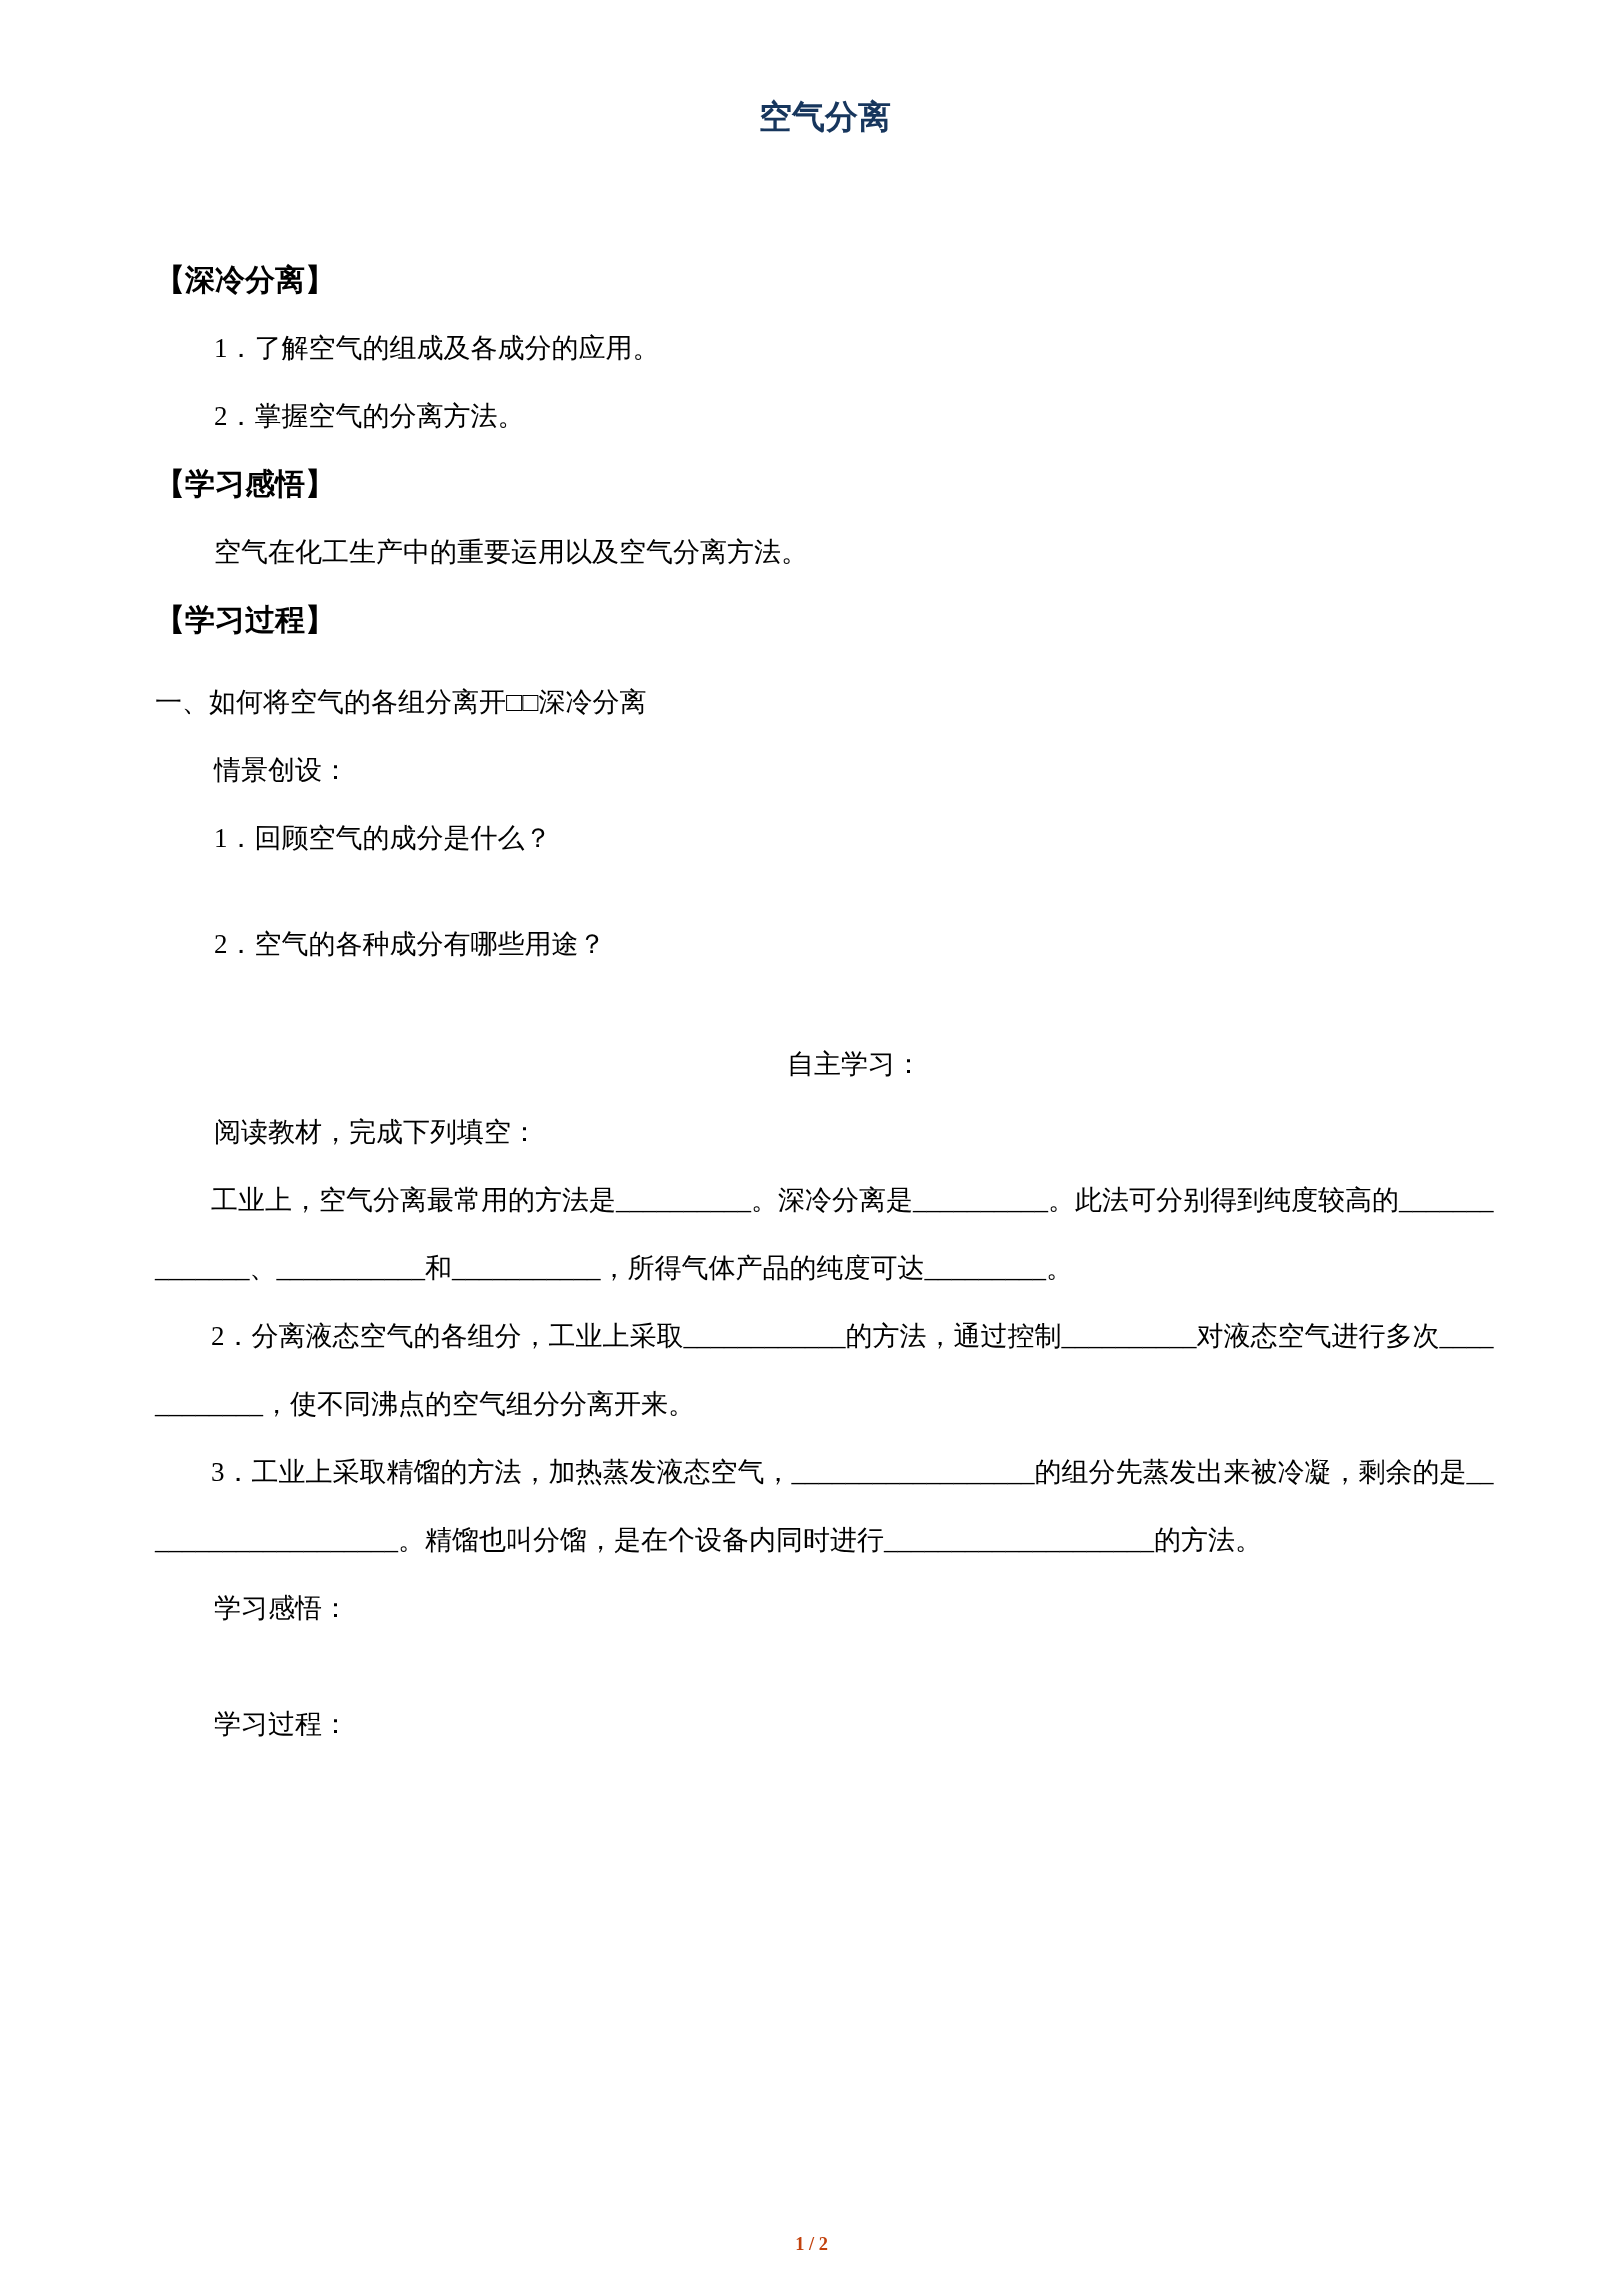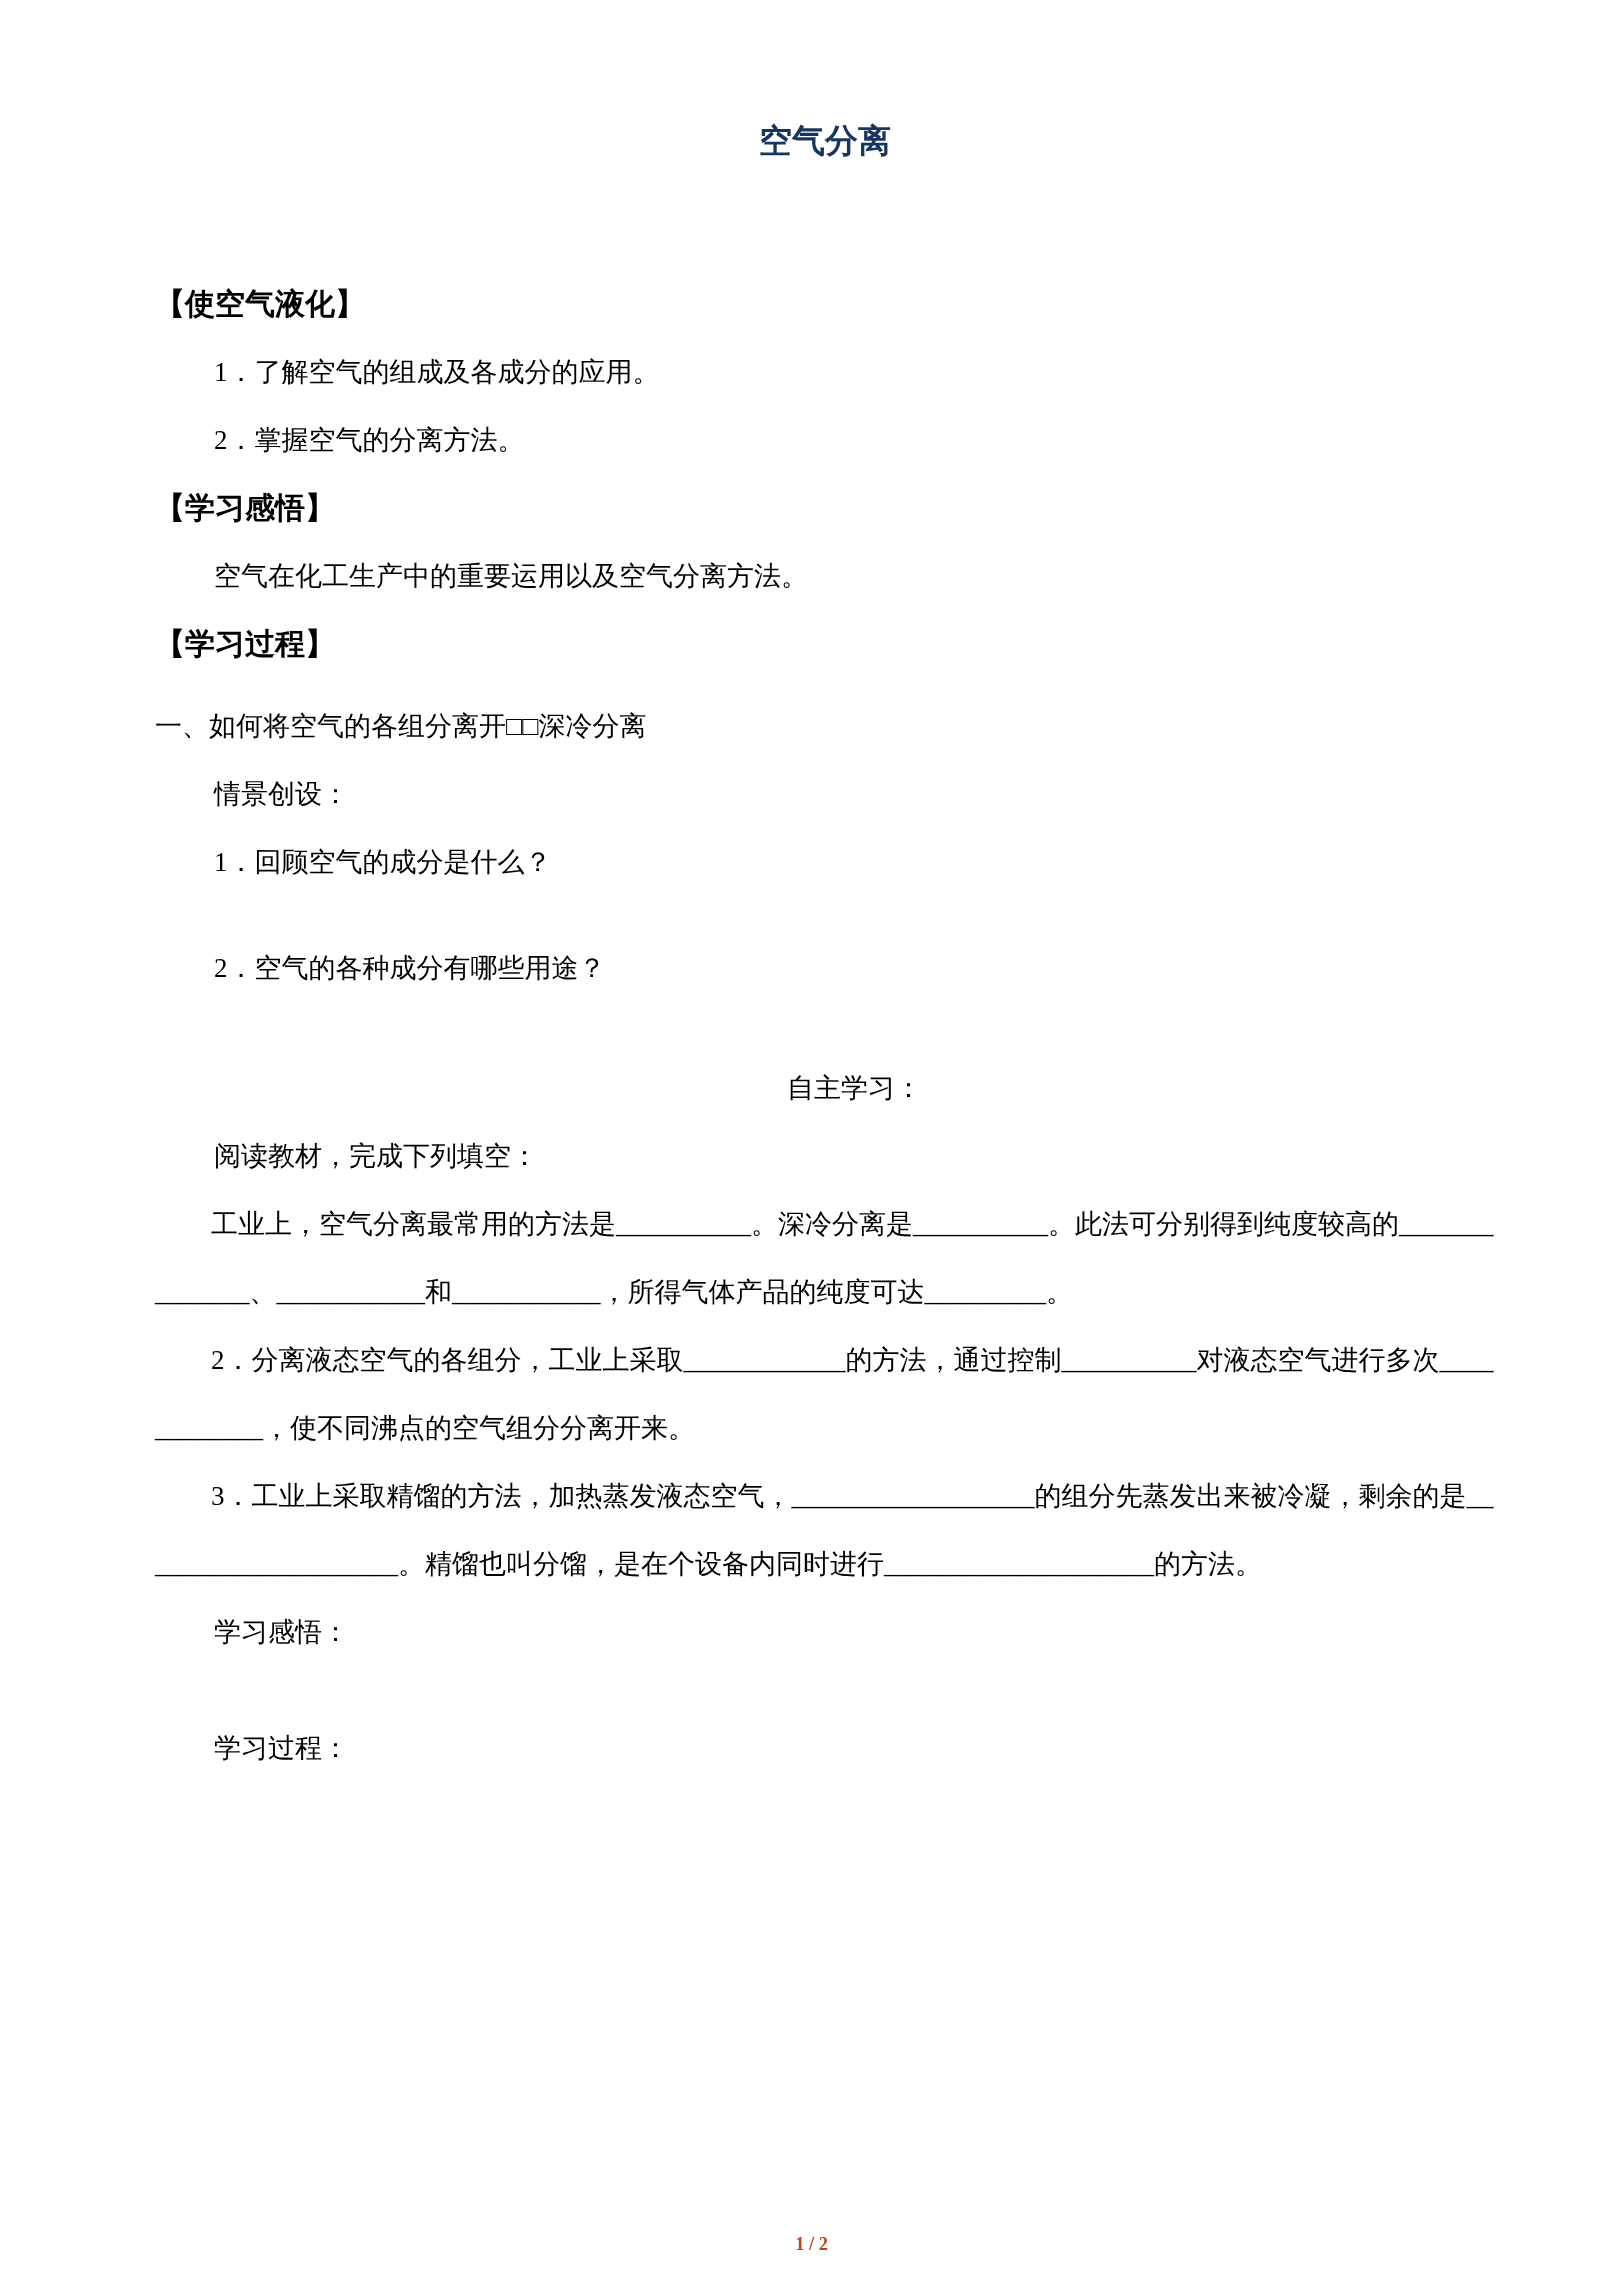--- a/index.html
+++ b/index.html
@@ -6,21 +6,21 @@
     margin: 0;
     padding: 0;
     background: #ffffff;
   }
   .page {
     position: relative;
     width: 1623px;
     height: 2295px;
     background: #ffffff;
     box-sizing: border-box;
-    padding: 107px 128px 0 155px;
+    padding: 83px 128px 0 155px;
     font-family: "Liberation Serif", "DejaVu Serif", serif;
     color: #000000;
     overflow: hidden;
   }
   .doc-title {
     margin: 0 0 95px 0;
     font-size: 33px;
     line-height: 68px;
     font-weight: bold;
     text-align: center;
@@ -60,21 +60,21 @@
     color: #c2410c;
   }
 </style>
 </head>
 <body>
 
 <div class="page">
 
   <h1 class="doc-title">空气分离</h1>
 
-  <p class="line heading">【使空气液化】</p>
+  <p class="line heading">【深冷分离】</p>
   <p class="line indent">1．了解空气的组成及各成分的应用。</p>
   <p class="line indent">2．掌握空气的分离方法。</p>
 
   <p class="line heading">【学习感悟】</p>
   <p class="line indent">空气在化工生产中的重要运用以及空气分离方法。</p>
 
   <p class="line heading">【学习过程】</p>
 
   <p class="line topic">一、如何将空气的各组分离开□□深冷分离</p>
   <p class="line indent">情景创设：</p>

